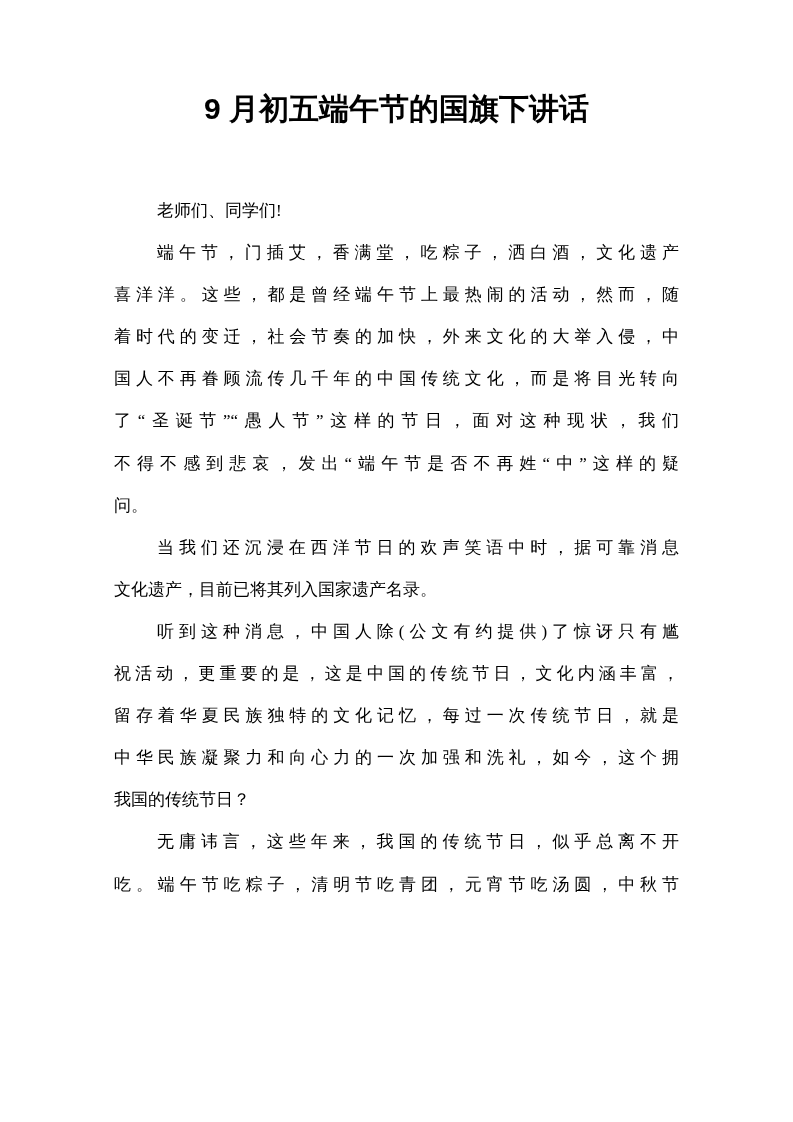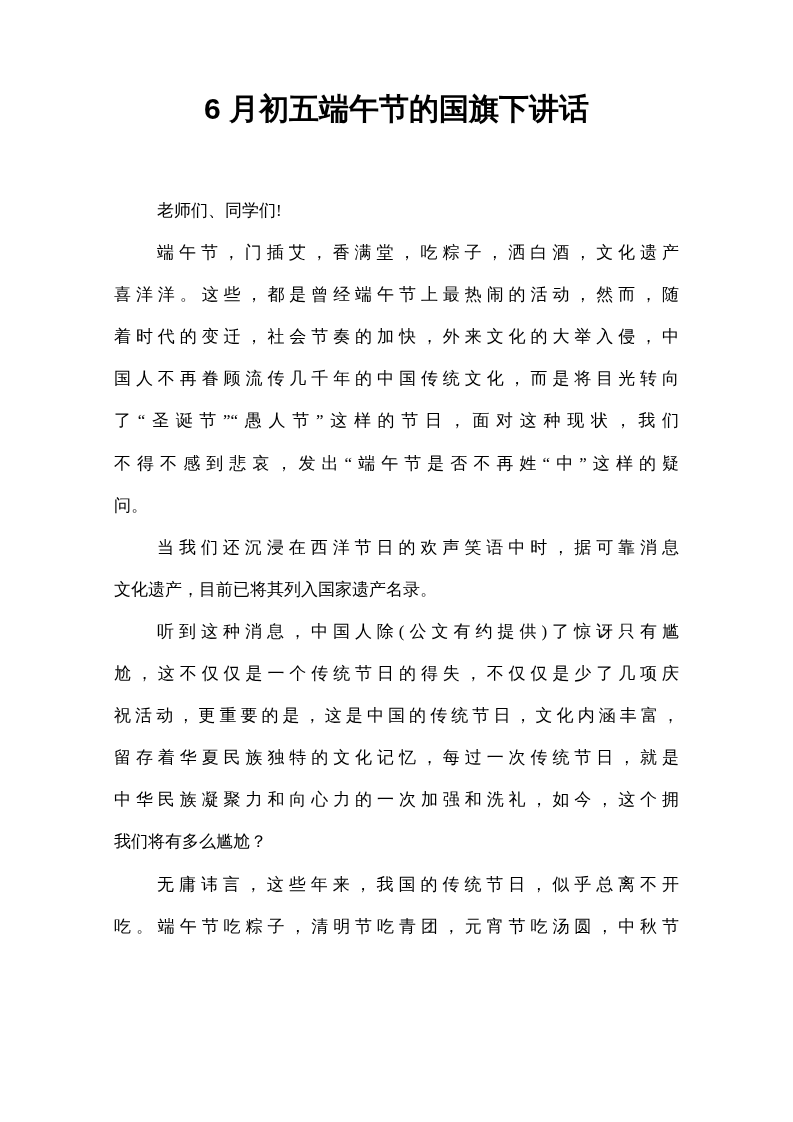--- a/index.html
+++ b/index.html
@@ -51,34 +51,33 @@
     text-indent: 43px;
   }
   .text-line.para-end {
     text-align-last: left;
   }
 </style>
 </head>
 <body>
 
 <div class="page">
-  <h1 class="doc-title">6 月初五端午节的国旗下讲话</h1>
+  <h1 class="doc-title">9 月初五端午节的国旗下讲话</h1>
   <div class="doc-body">
       <div class="text-line indent para-end">老师们、同学们!</div>
       <div class="text-line indent">端午节，门插艾，香满堂，吃粽子，洒白酒，文化遗产</div>
       <div class="text-line">喜洋洋。这些，都是曾经端午节上最热闹的活动，然而，随</div>
       <div class="text-line">着时代的变迁，社会节奏的加快，外来文化的大举入侵，中</div>
       <div class="text-line">国人不再眷顾流传几千年的中国传统文化，而是将目光转向</div>
       <div class="text-line">了“圣诞节”“愚人节”这样的节日，面对这种现状，我们</div>
       <div class="text-line">不得不感到悲哀，发出“端午节是否不再姓“中”这样的疑</div>
       <div class="text-line para-end">问。</div>
       <div class="text-line indent">当我们还沉浸在西洋节日的欢声笑语中时，据可靠消息</div>
       <div class="text-line para-end">文化遗产，目前已将其列入国家遗产名录。</div>
       <div class="text-line indent">听到这种消息，中国人除(公文有约提供)了惊讶只有尴</div>
-      <div class="text-line">尬，这不仅仅是一个传统节日的得失，不仅仅是少了几项庆</div>
       <div class="text-line">祝活动，更重要的是，这是中国的传统节日，文化内涵丰富，</div>
       <div class="text-line">留存着华夏民族独特的文化记忆，每过一次传统节日，就是</div>
       <div class="text-line">中华民族凝聚力和向心力的一次加强和洗礼，如今，这个拥</div>
-      <div class="text-line para-end">我们将有多么尴尬？</div>
+      <div class="text-line para-end">我国的传统节日？</div>
       <div class="text-line indent">无庸讳言，这些年来，我国的传统节日，似乎总离不开</div>
       <div class="text-line">吃。端午节吃粽子，清明节吃青团，元宵节吃汤圆，中秋节</div>
     </div>
 </div>
 
 </body></html>

